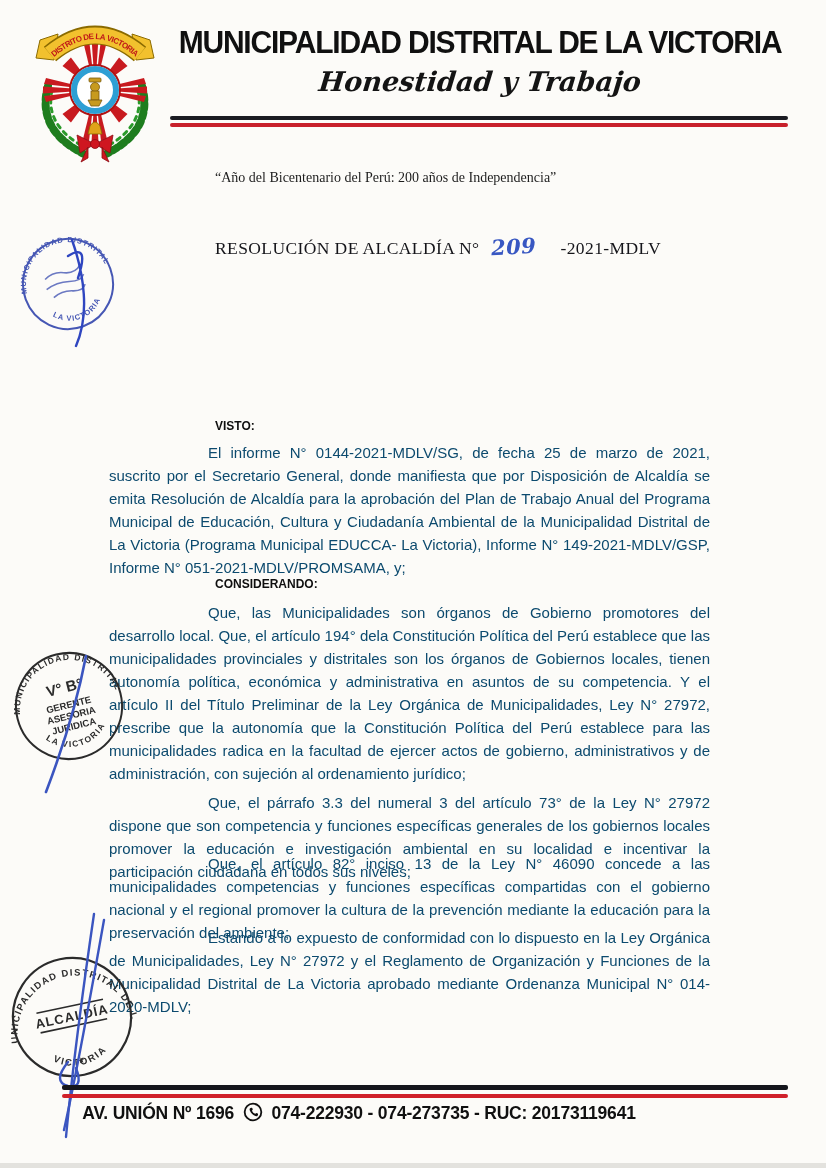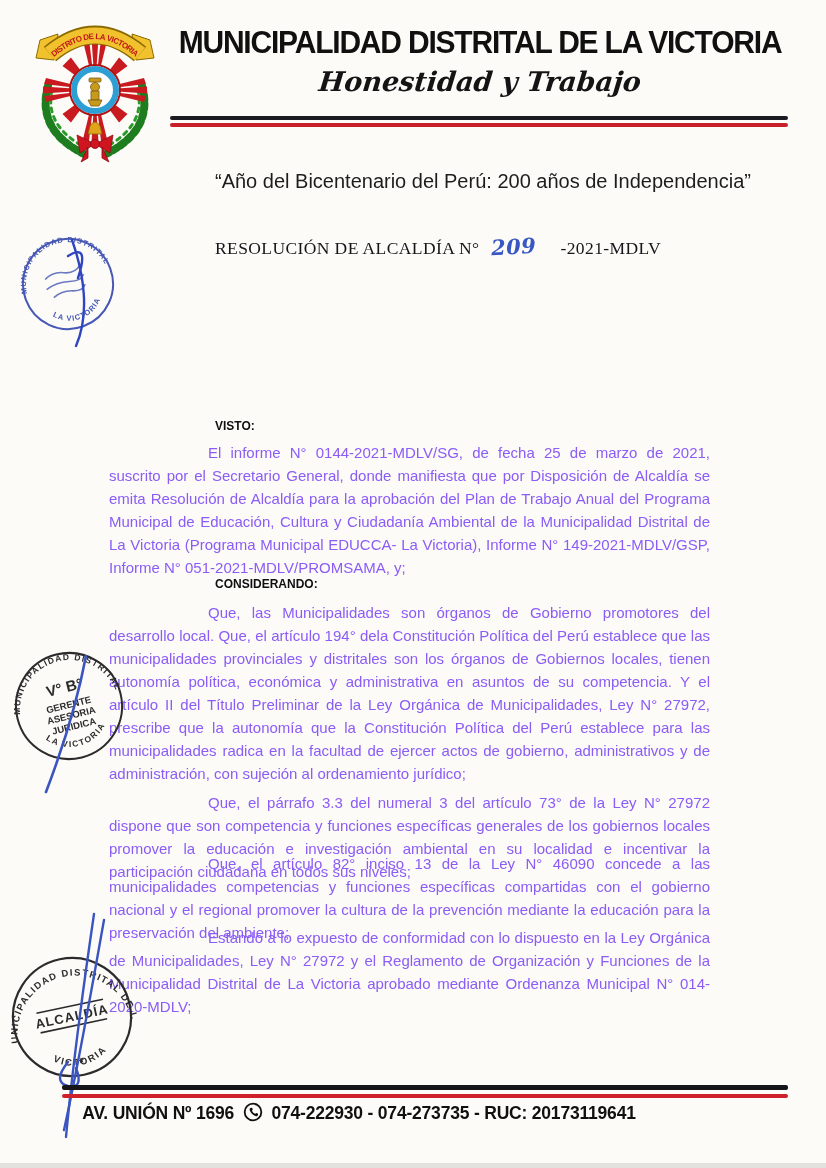--- a/index.html
+++ b/index.html
@@ -28,22 +28,22 @@
     font-family:"DejaVu Serif",serif;
     font-style:italic;font-weight:bold;
     font-size:27px;color:#141414;
     transform:skewX(-6deg);
   }
   .rule{left:170px;width:618px;border-radius:2px;}
   .rule-black{top:116px;height:4px;background:#1b1c22;}
   .rule-red{top:123px;height:4px;background:#c8202b;}
   .quote{
     left:215px;top:170px;
-    font-family:Liberation Sans, sans-serif;
-    font-size:20px;color:#1d1d1d;
+    font-family:Liberation Serif, serif;
+    font-size:14px;color:#1d1d1d;
   }
   
   .res-line{
     left:215px;top:234px;
     font-family:"Liberation Serif",serif;
     font-size:17.5px;letter-spacing:.4px;color:#15151a;
     white-space:nowrap;
   }
   .res-num{
     display:inline-block;
@@ -70,21 +70,21 @@
   }
   .sec-head{
     font-weight:bold;font-size:12px;color:#0f0f0f;
   }
   .visto-head{left:215px;top:419px;}
   .cons-head{left:215px;top:577px;text-align:center;}
   .para{
     left:109px;width:601px;
     font-size:15px;line-height:23px;
     text-align:justify;text-indent:99px;
-    color:#8b5cf6;
+    color:#0c4a6e;
   }
   .para-visto{top:441px;}
   .para-c1{top:601px;}
   .para-c2{top:791px;}
   .para-c3{top:852px;}
   .para-c4{top:926px;}
   
   .stamp{pointer-events:none;}
   .stamp-secretary{left:10px;top:226px;}
   .stamp-legal{left:6px;top:640px;}

